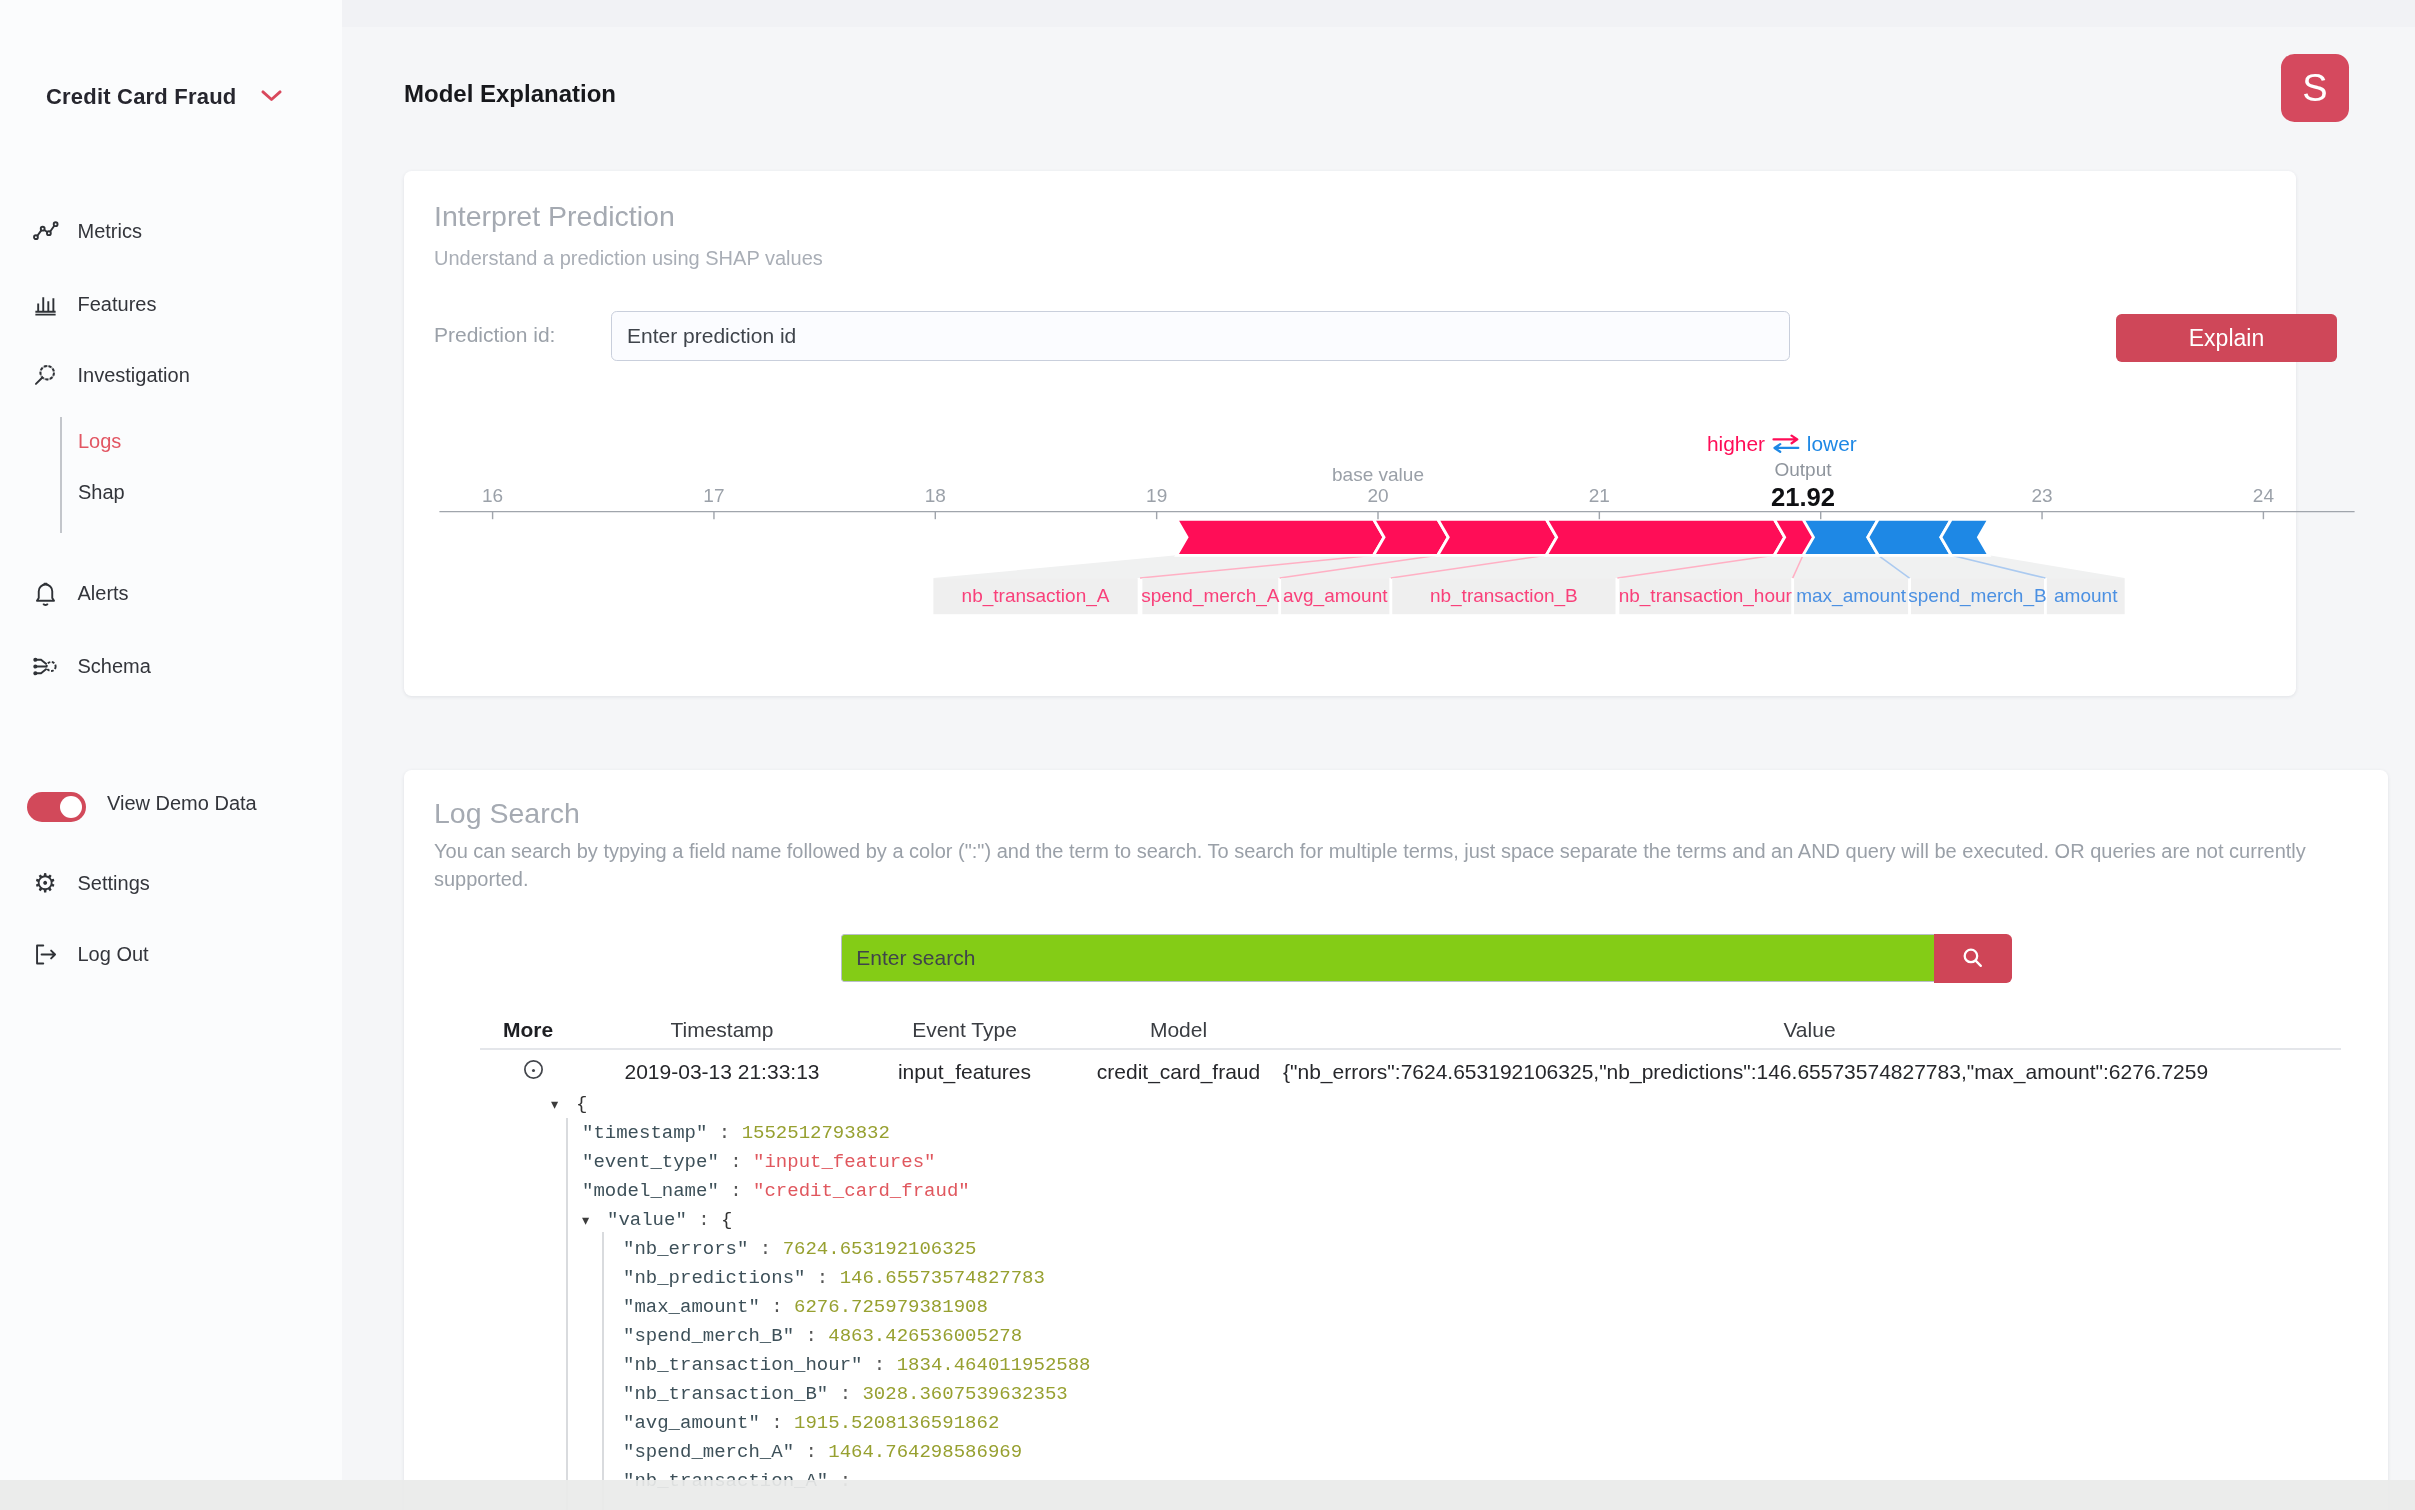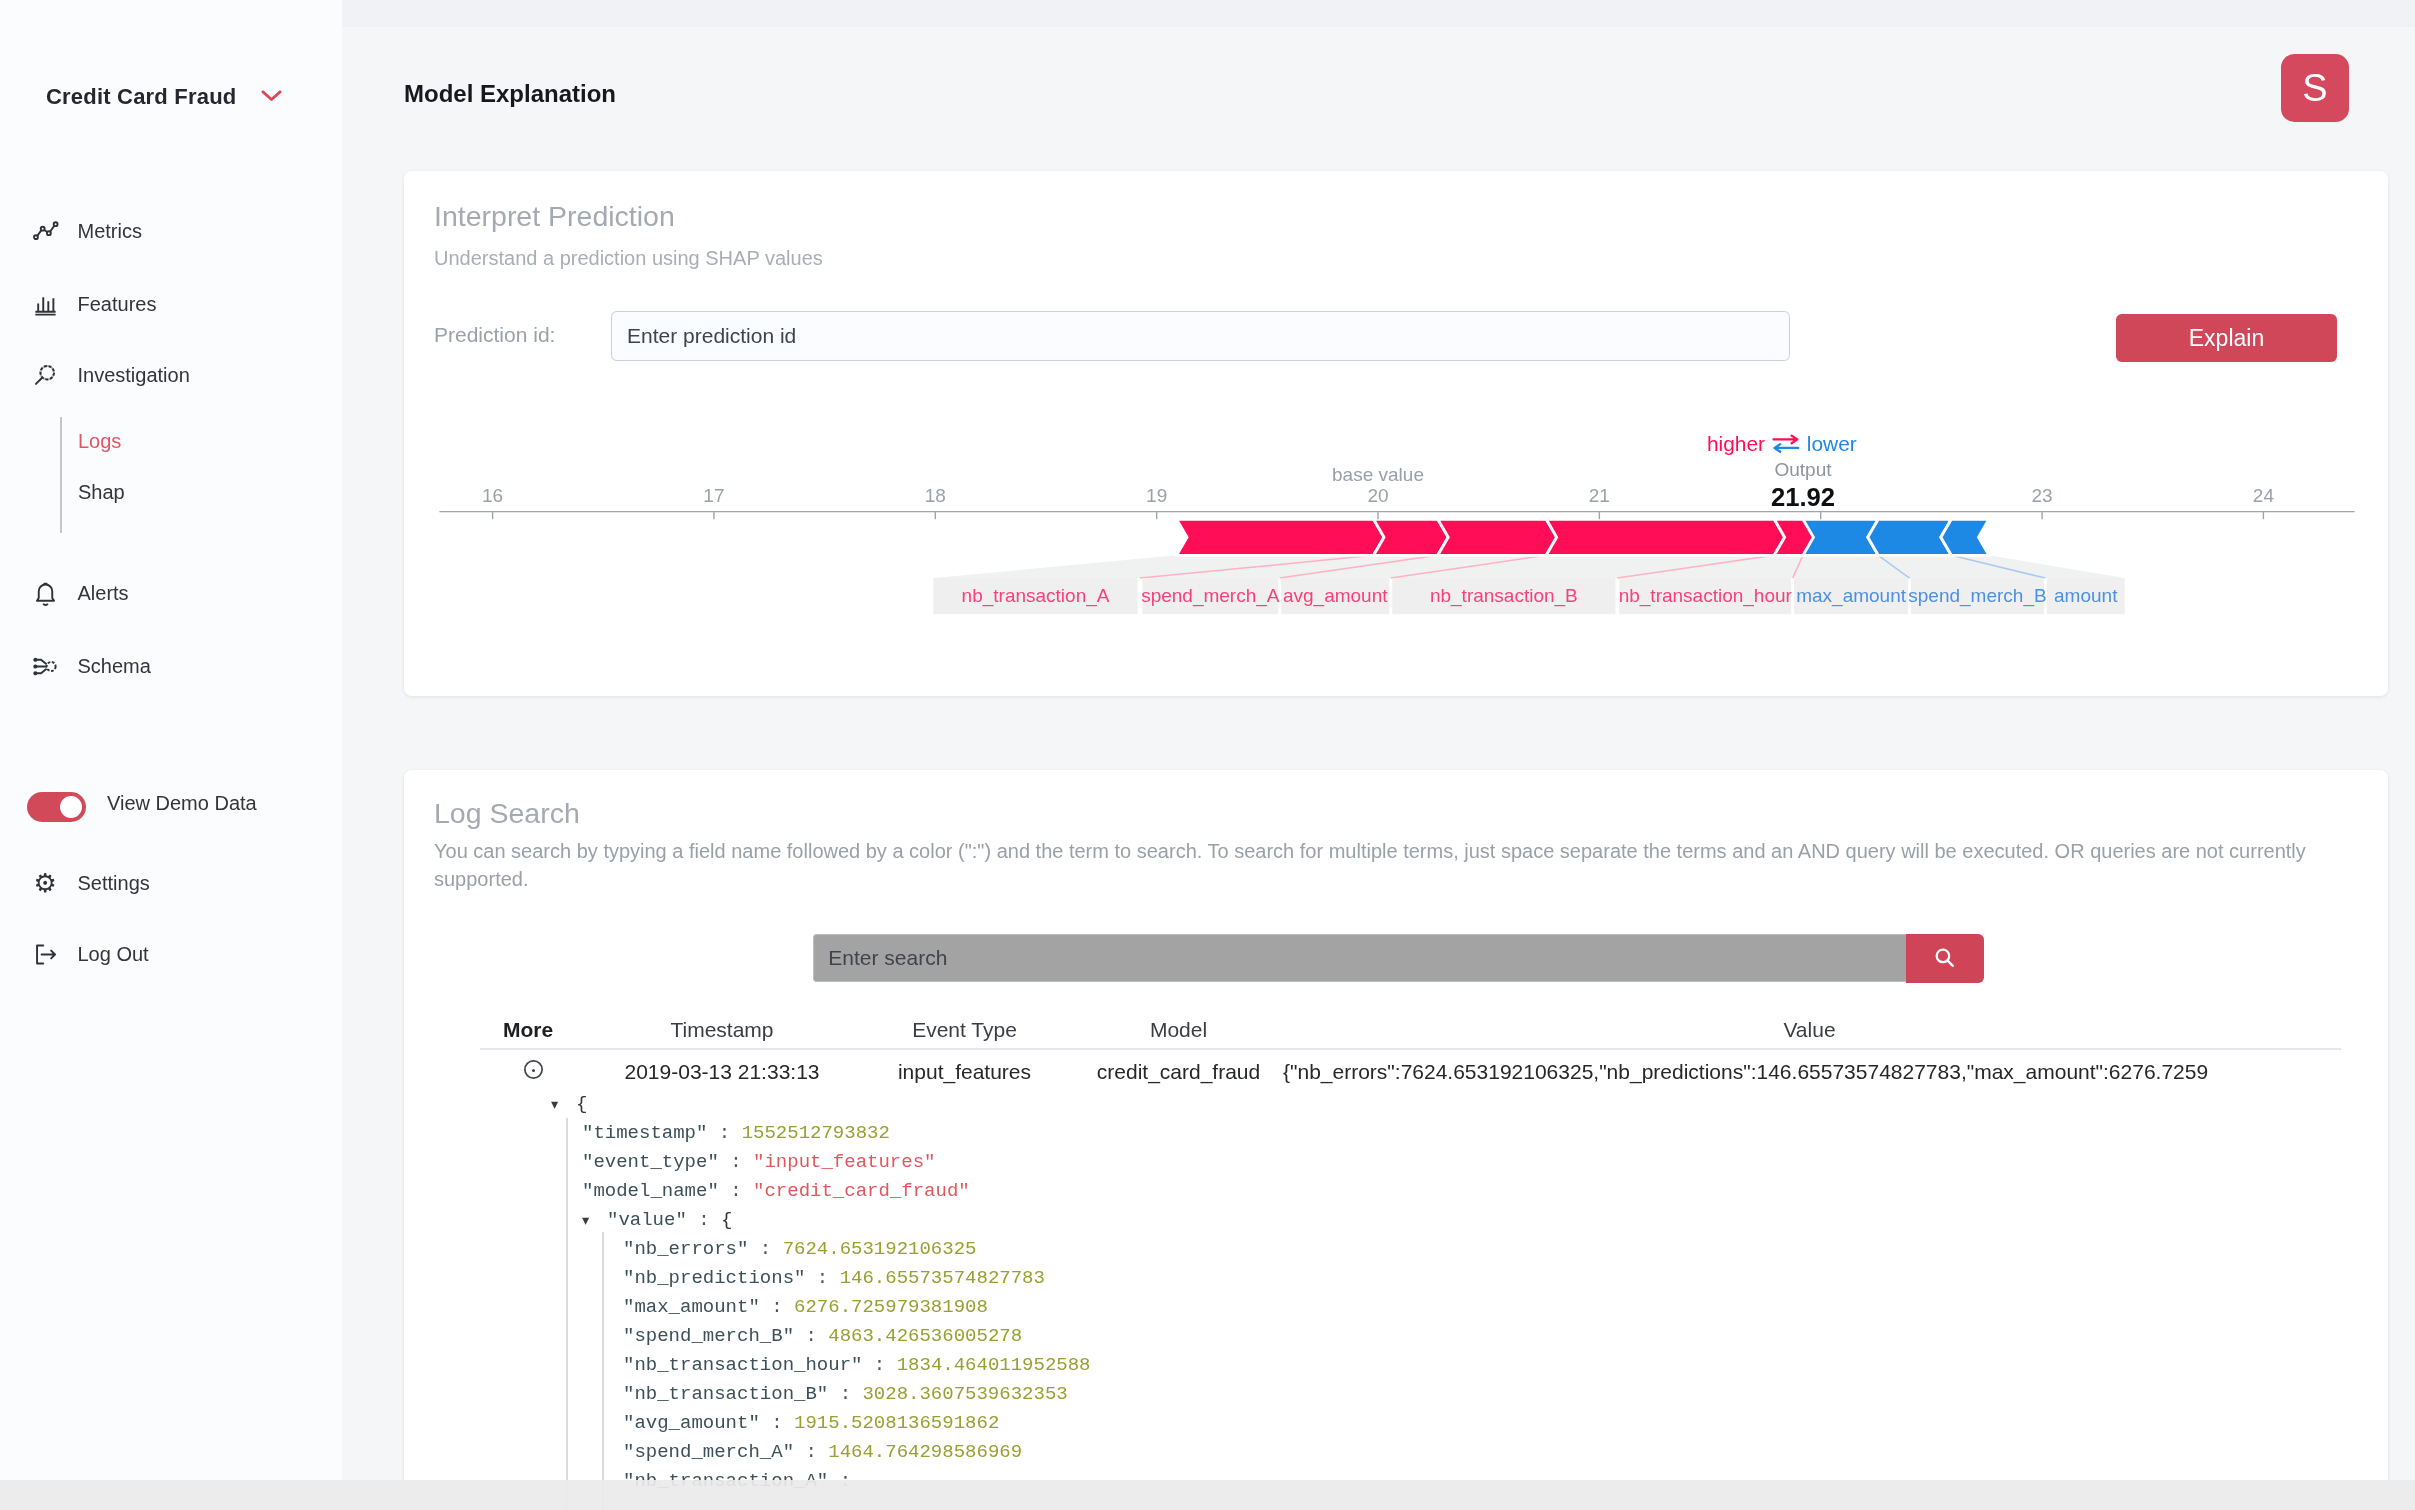--- a/index.html
+++ b/index.html
@@ -23,37 +23,37 @@
   #toggle-pill{width:59px;height:29.5px;border-radius:15px;background:#d2495a;position:relative;flex:0 0 59px;}
   #toggle-knob{position:absolute;right:3.8px;top:3.8px;width:22px;height:22px;border-radius:50%;background:#fff;}
   #toggle-label{margin-left:21px;font-size:20px;color:#33353b;}
   .gear-glyph{font-size:26px;color:#2f3237;line-height:1;}
   
   #page-title{left:404px;top:80px;font-size:24px;font-weight:bold;color:#17181c;}
   #avatar{left:2281px;top:54px;width:68px;height:68px;border-radius:13.3px;background:#d5495e;
           display:flex;align-items:center;justify-content:center;color:#fff;font-size:38px;cursor:pointer;}
   
   .card{background:#fff;border-radius:7.6px;box-shadow:0 1px 3.8px rgba(40,50,70,.10);}
-  #card1{left:404px;top:171px;width:1984px;height:525px;}
+  #card1{left:404px;top:171px;width:1844px;height:525px;padding-left:48px;}
   #card2{left:404px;top:770px;width:1984px;height:751px;}
   .card-title{font-size:28.5px;color:#a5aab2;}
   .card-sub{font-size:20px;color:#a9aeb6;}
   
   #pred-label{left:30px;top:152px;font-size:21px;color:#9ba1a9;}
   #pred-input{left:207px;top:140px;width:1147px;height:48px;background:#fbfcff;border:1.9px solid #c9cfdc;
               border-radius:5.7px;font-size:21px;padding:0 15px;color:#3f444b;outline:none;font-family:"Liberation Sans",sans-serif;}
   #pred-input::placeholder{color:#3f444b;opacity:1;}
   #explain-btn{left:1712px;top:143px;width:221px;height:48px;background:#cf4759;border:none;border-radius:5.7px;
                color:#fff;font-size:23px;cursor:pointer;font-family:"Liberation Sans",sans-serif;}
   #force-plot{left:25px;top:257px;}
   
   #ls-desc{left:30px;top:68px;width:1931px;font-size:20px;line-height:27.6px;color:#9aa0a8;}
   #search-wrap{left:409px;top:164px;display:flex;}
-  #search-input{width:1063px;height:46px;background:#a3a3a3;border:1.9px solid #b9bfc9;border-right:none;
-                border-radius:3.8px 0 0 3.8px;font-size:21px;padding:0 14.3px;color:#3f444b;outline:none;font-family:"Liberation Sans",sans-serif;}
+  #search-input{width:1063px;height:46px;background:#84cc16;border:1.9px solid #b9bfc9;border-right:none;
+                border-radius:3.8px 0 0 3.8px;font-size:21px;padding:0 14.3px;color:#3f444b;outline:none;font-family:"Liberation Sans",sans-serif;margin-left:28px;}
   #search-input::placeholder{color:#3f444b;opacity:1;}
   #search-btn{width:78px;height:49px;background:#cf4557;border:none;border-radius:0 5.7px 5.7px 0;cursor:pointer;
               display:flex;align-items:center;justify-content:center;}
   .trow{left:76px;display:flex;align-items:center;}
   .tcol{text-align:center;font-size:21px;color:#3a3d42;}
   .c-more{width:109px;text-align:left;padding-left:23px;box-sizing:border-box;}
   .c-ts{width:266px;}
   .c-et{width:219px;}
   .c-model{width:209px;}
   .c-value{width:1053px;}

